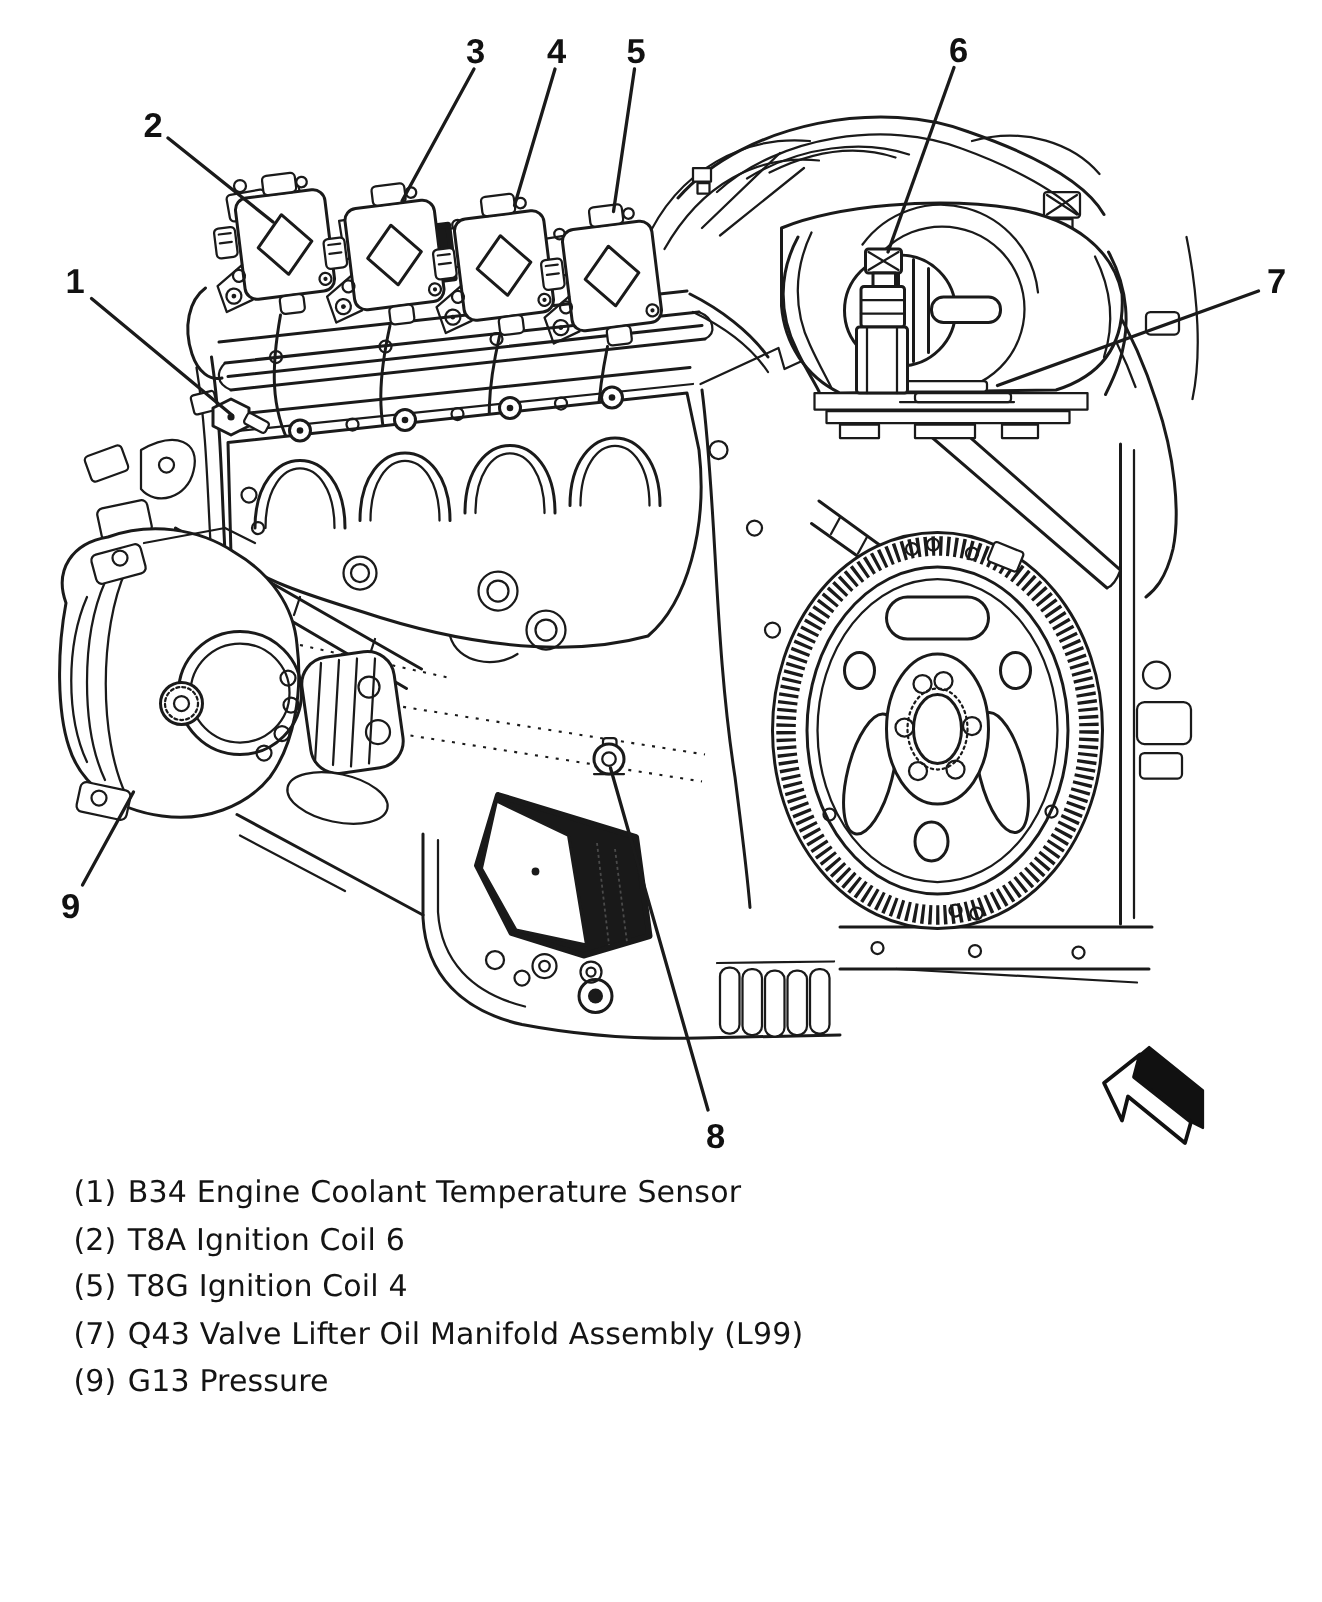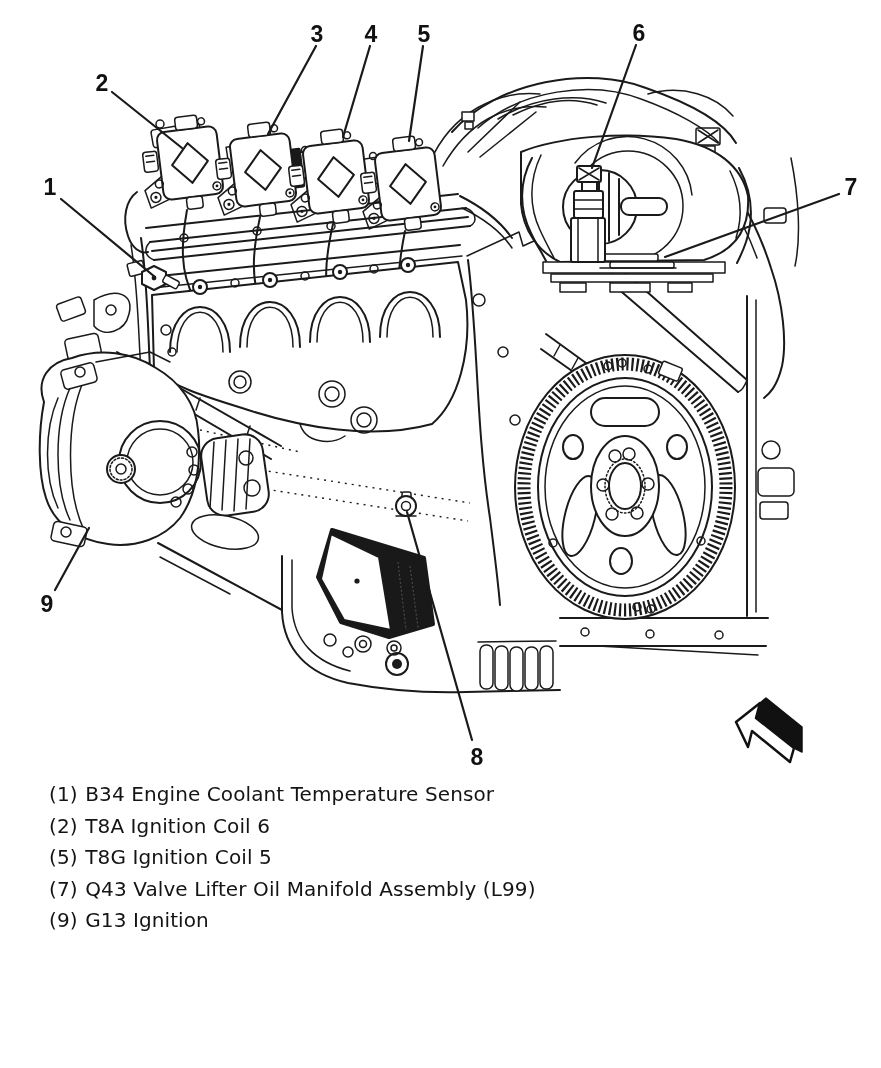--- a/index.html
+++ b/index.html
@@ -327,17 +327,17 @@
     <text class="num" x="639" y="41">6</text>
     <text class="num" x="851" y="195">7</text>
     <text class="num" x="477" y="765">8</text>
     <text class="num" x="47" y="612">9</text>
   </g>
 </svg>
 
   <div class="legend">
     <div class="legend-row"><span class="mk">(1)</span><span>B34 Engine Coolant Temperature Sensor</span></div>
     <div class="legend-row"><span class="mk">(2)</span><span>T8A Ignition Coil 6</span></div>
-    <div class="legend-row"><span class="mk">(5)</span><span>T8G Ignition Coil 5</span></div>
+    <div class="legend-row"><span class="mk">(5)</span><span>T8G Ignition Coil 4</span></div>
     <div class="legend-row"><span class="mk">(7)</span><span>Q43 Valve Lifter Oil Manifold Assembly (L99)</span></div>
-    <div class="legend-row"><span class="mk">(9)</span><span>G13 Ignition</span></div>
+    <div class="legend-row"><span class="mk">(9)</span><span>G13 Pressure</span></div>
   </div>
 </div>
 
 </body></html>

